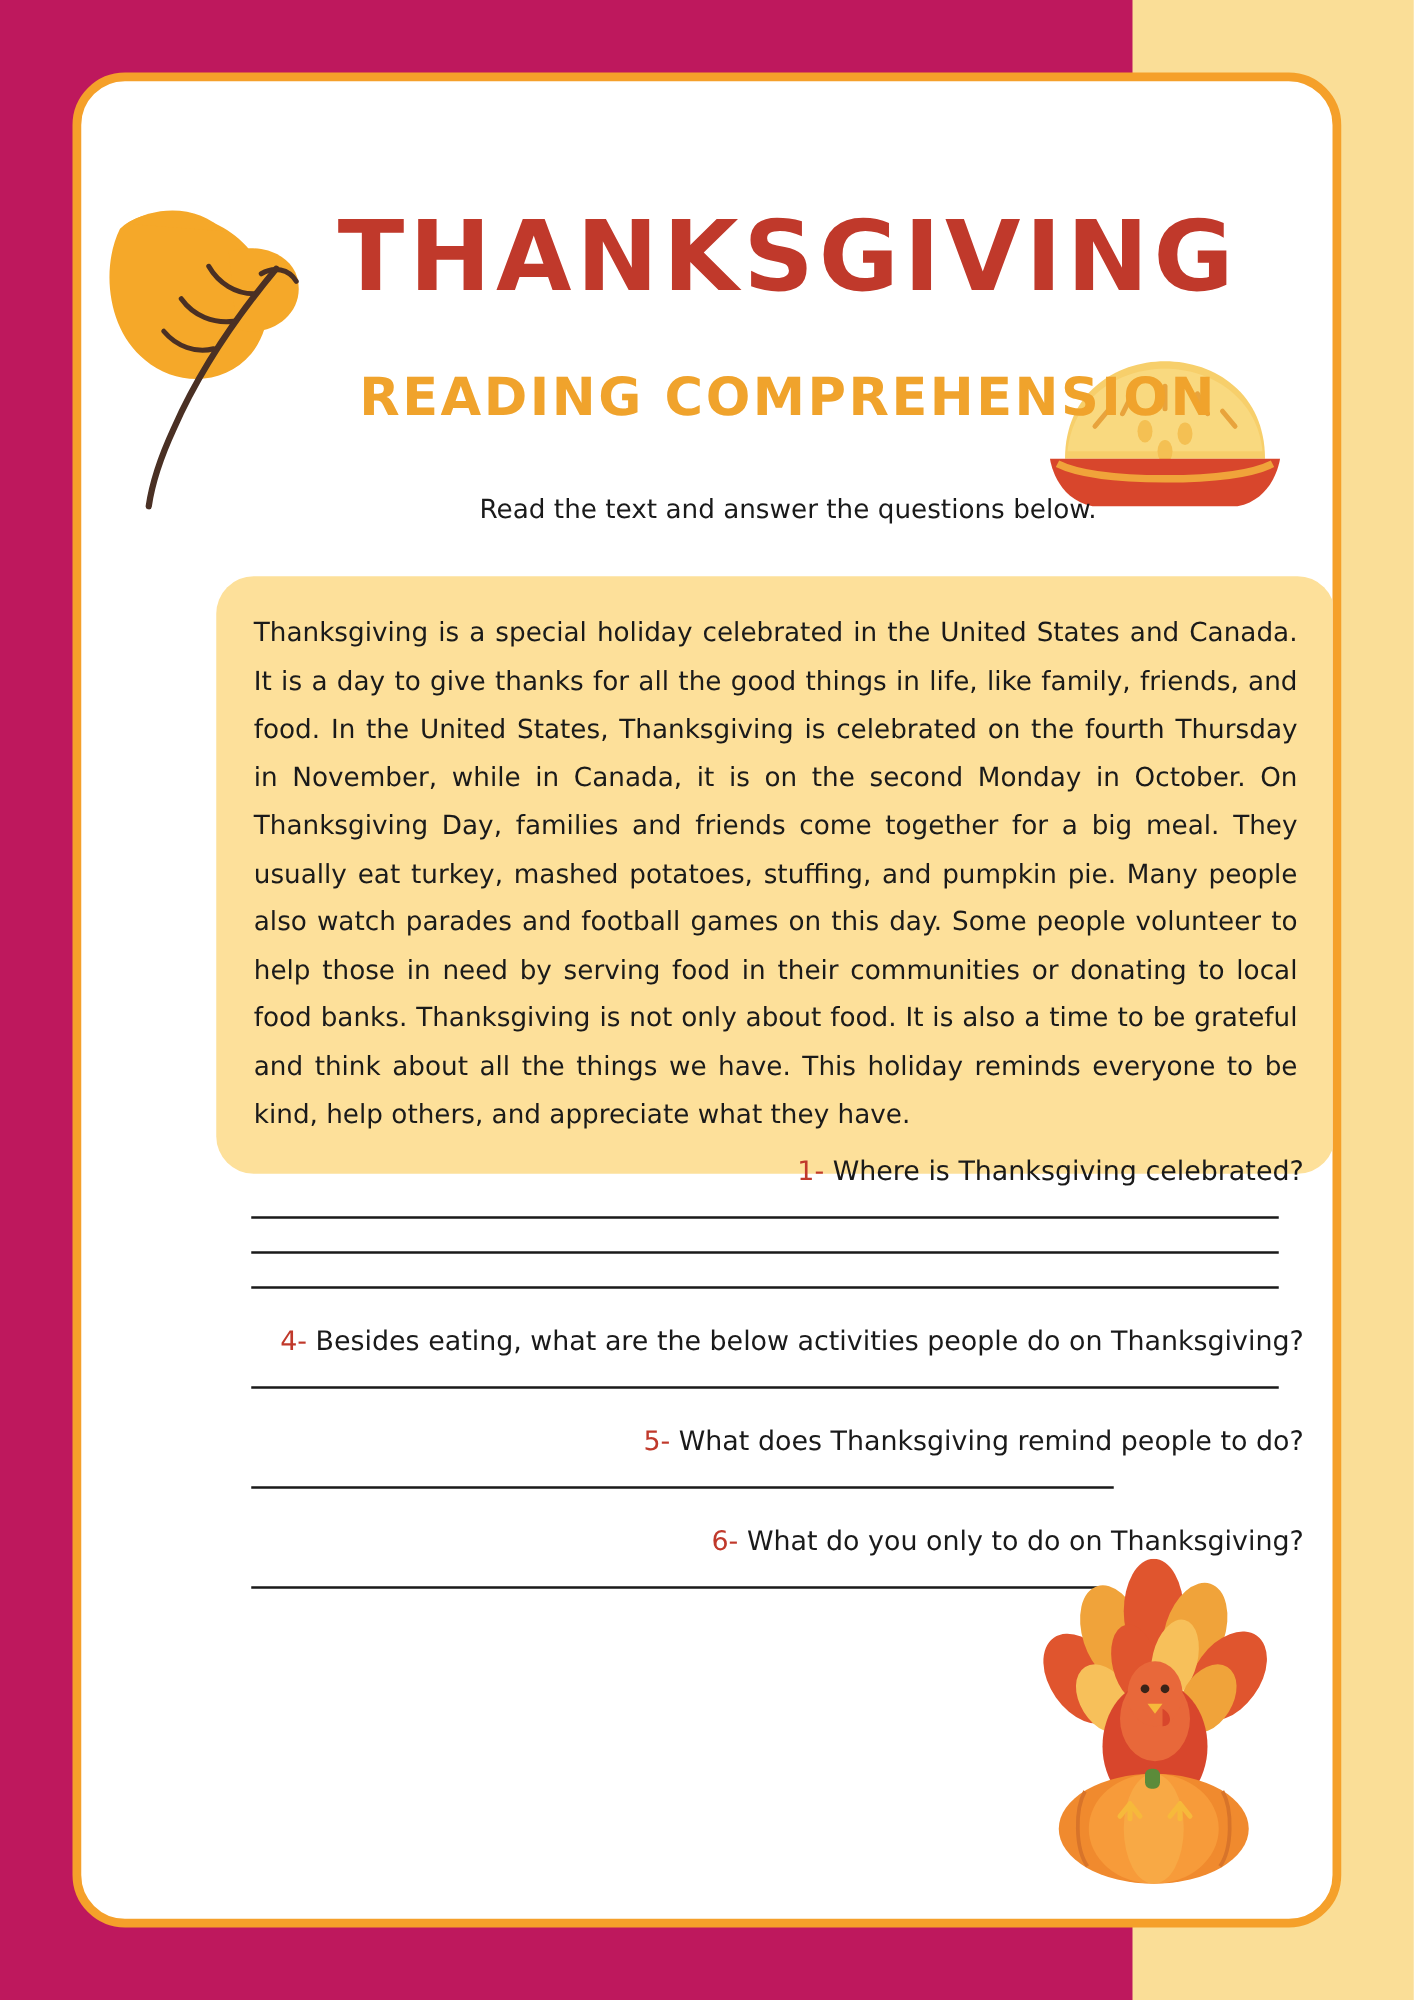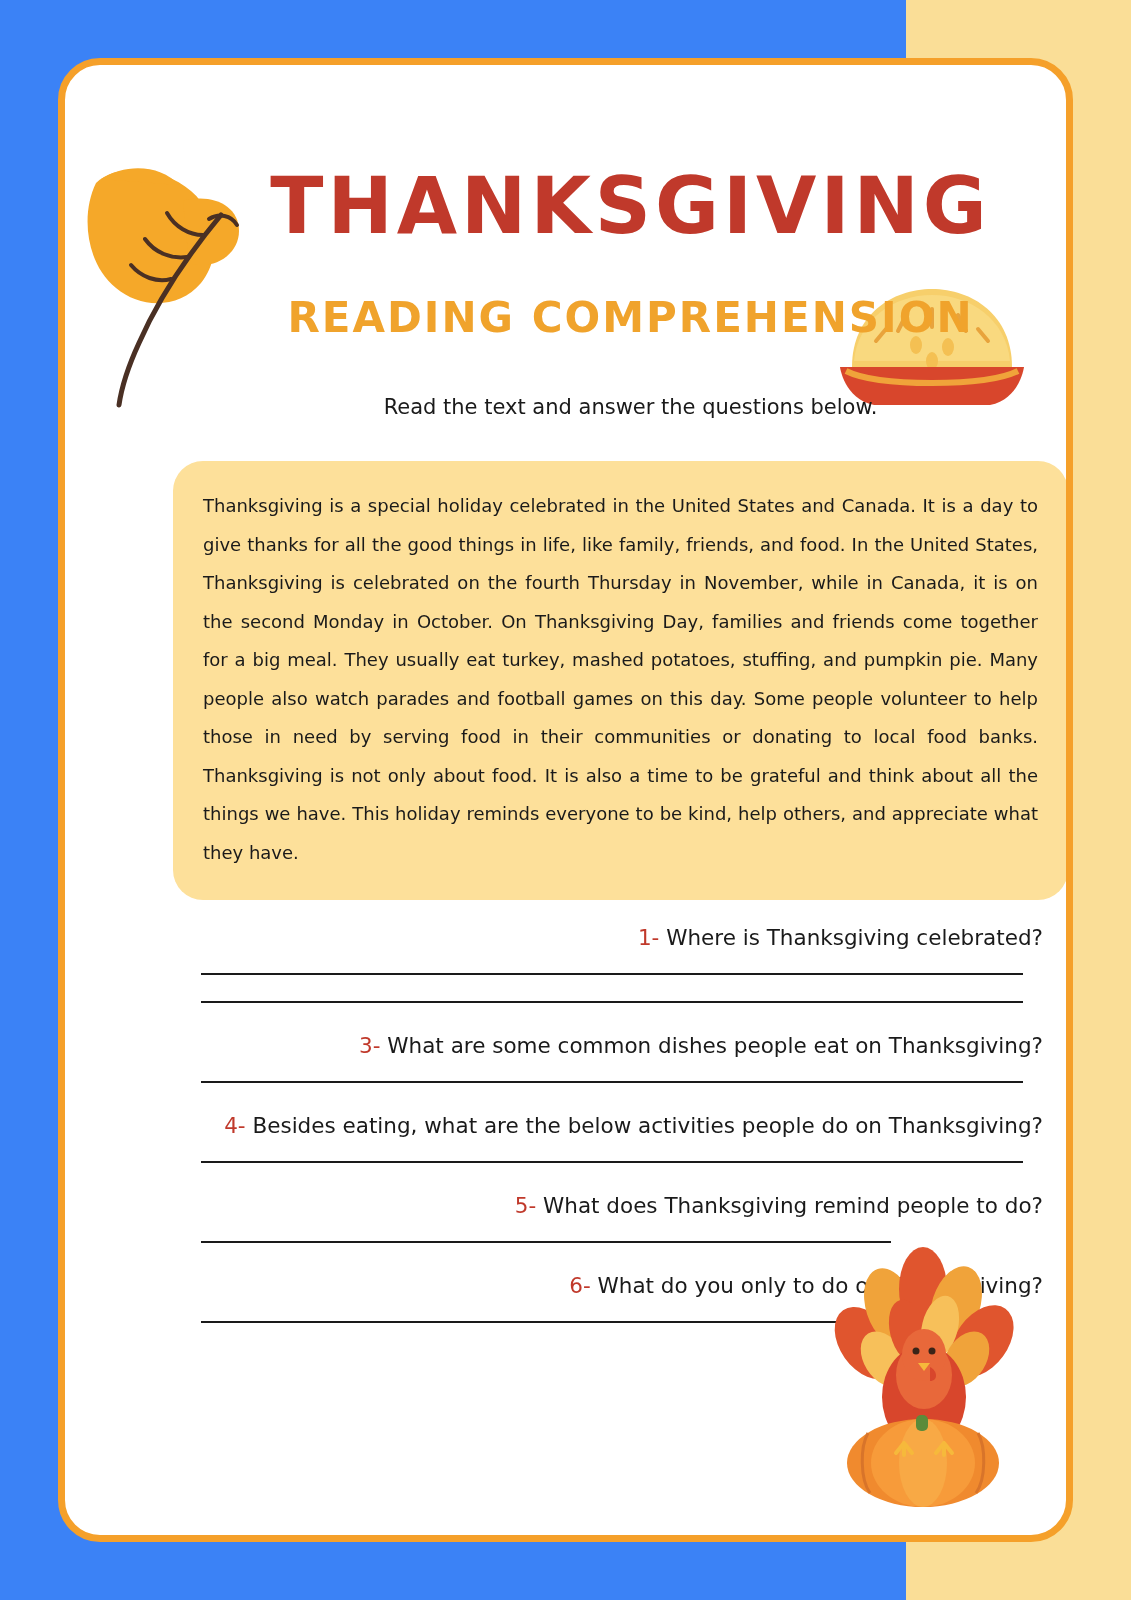--- a/index.html
+++ b/index.html
@@ -13,21 +13,21 @@
     font-family: "DejaVu Sans", sans-serif;
     overflow: hidden;
     position: relative;
   }
 
   .page {
     position: absolute;
     left: 0; top: 0;
     width: 906px;
     height: 1600px;
-    background: #3b82f6;
+    background: #be185d;
   }
 
   .sheet {
     position: absolute;
     left: 58px;
     top: 58px;
     width: 1015px;
     height: 1484px;
     background: #ffffff;
     border: 7px solid #f5a02a;
@@ -108,21 +108,21 @@
   
   .passage {
     position: absolute;
     left: 108px;
     top: 396px;
     width: 895px;
     background: #fde09a;
     border-radius: 30px;
     padding: 26px 30px 28px 30px;
     box-sizing: border-box;
-    font-size: 18px;
+    font-size: 21px;
     line-height: 38.5px;
     color: #1a1a1a;
     text-align: justify;
   }
 
   
   .questions {
     position: absolute;
     left: 128px;
     top: 856px;
@@ -201,24 +201,20 @@
           <span>Where is Thanksgiving celebrated?</span>
         </div>
         <div class="q-line w-full"></div>
       </div>
 
       <div class="q-block">
         <div class="q-line w-full"></div>
       </div>
 
       <div class="q-block">
-        <div class="q-text">
-          <span class="q-num">3-</span>
-          <span>What are some common dishes people eat on Thanksgiving?</span>
-        </div>
         <div class="q-line w-full"></div>
       </div>
 
       <div class="q-block">
         <div class="q-text">
           <span class="q-num">4-</span>
           <span>Besides eating, what are the below activities people do on Thanksgiving?</span>
         </div>
         <div class="q-line w-full"></div>
       </div>

